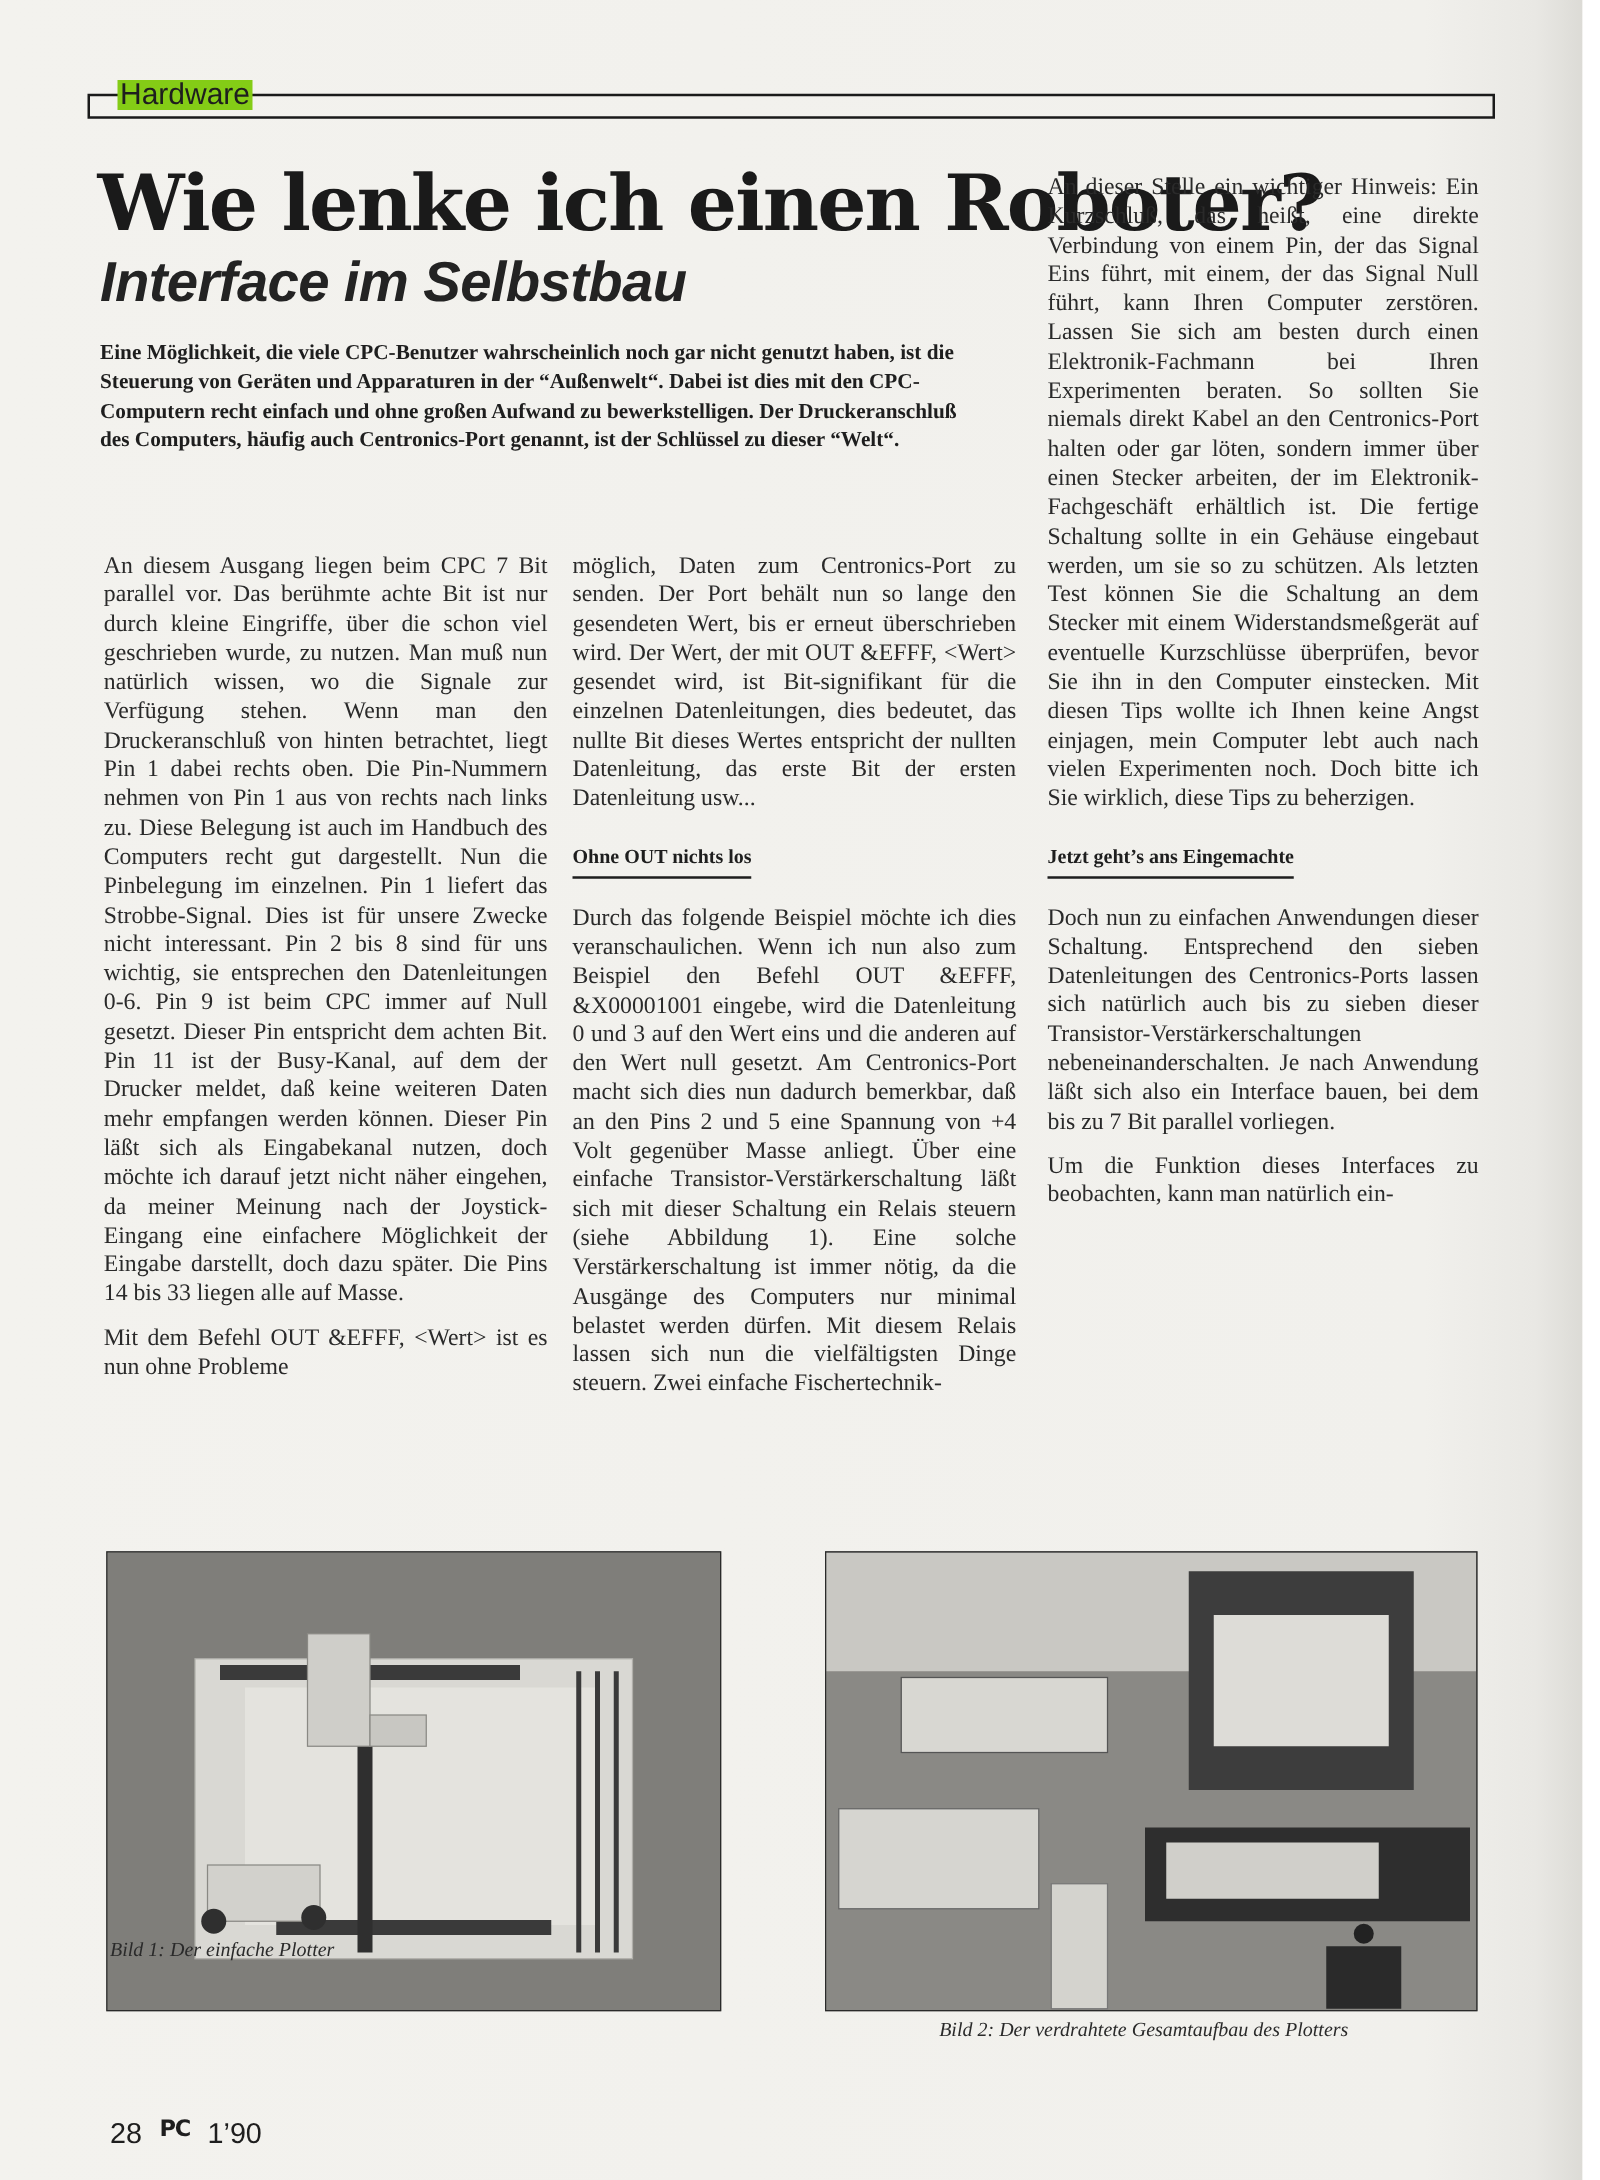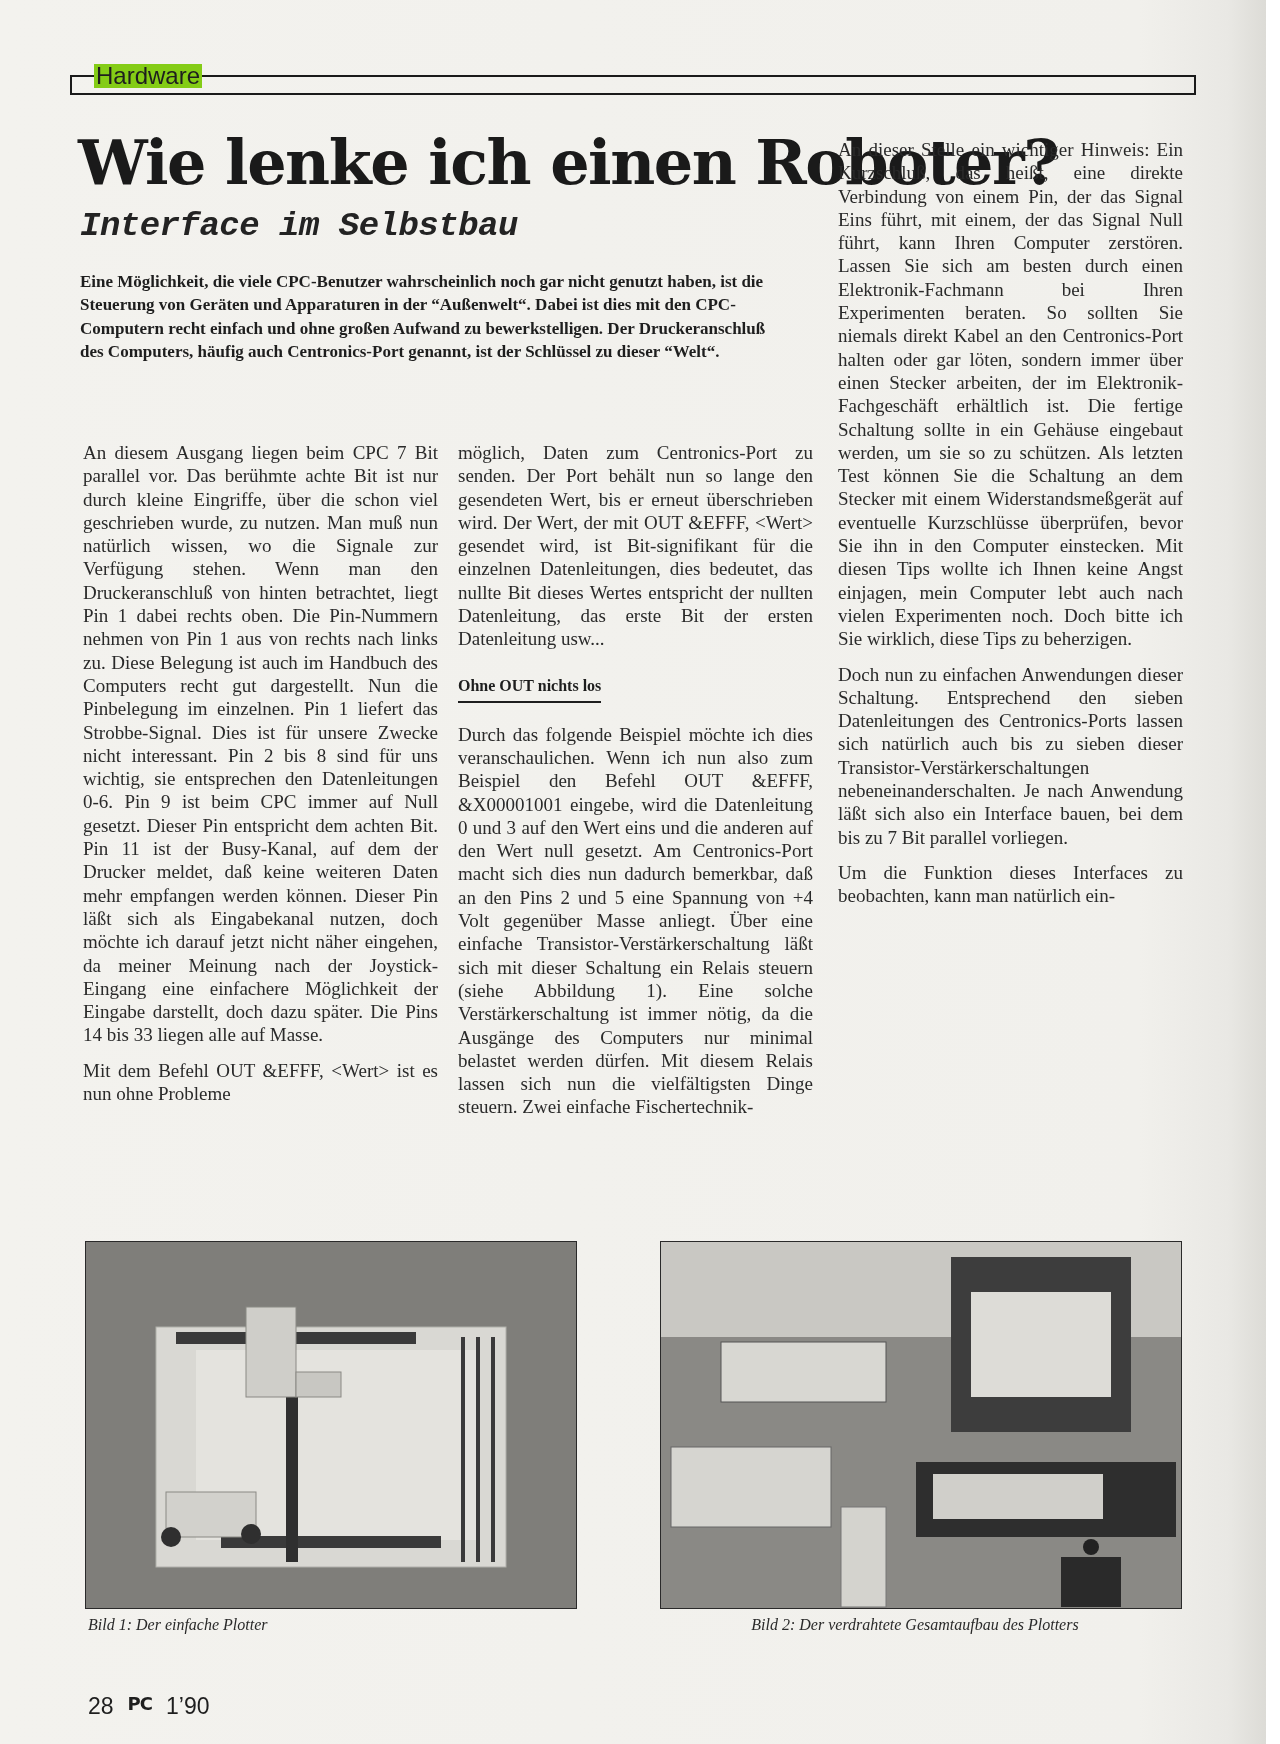--- a/index.html
+++ b/index.html
@@ -31,22 +31,22 @@
     font-family: "Liberation Sans", sans-serif; font-size: 24px; color: #1e1e1e;
     line-height: 24px;
   }
   .headline {
     position: absolute; left: 78px; top: 135px; margin: 0;
     font-family: "DejaVu Serif", serif; font-weight: bold;
     font-size: 62px; letter-spacing: -1.5px; color: #1a1a1a; line-height: 56px;
   }
   .subhead {
     position: absolute; left: 80px; top: 206px; margin: 0;
-    font-family: Liberation Mono, monospace; font-weight: bold; font-style: italic;
-    font-size: 34px; letter-spacing: -0.5px; color: #232323; line-height: 40px;
+    font-family: Liberation Sans, sans-serif; font-weight: bold; font-style: italic;
+    font-size: 45px; letter-spacing: -0.5px; color: #232323; line-height: 40px;
   }
   .lead {
     position: absolute; left: 80px; top: 270px; width: 700px; margin: 0;
     font-family: "Liberation Serif", serif; font-weight: bold;
     font-size: 17px; line-height: 23.3px; color: #1e1e1e;
   }
   .col {
     position: absolute; font-family: "Liberation Serif", serif;
     font-size: 19px; line-height: 23.3px; color: #2a2a2a;
     text-align: justify; hyphens: manual;
@@ -65,21 +65,21 @@
   .col .h2wrap h2 { margin: 0; }
   .photo {
     position: absolute; background: #7d7c78; border: 1px solid #2a2a2a; overflow: hidden;
   }
   .photo1 { left: 85px; top: 1241px; width: 490px; height: 366px; }
   .photo2 { left: 660px; top: 1241px; width: 520px; height: 366px; }
   .caption {
     position: absolute; font-family: "Liberation Serif", serif; font-style: italic;
     font-size: 16px; color: #2a2a2a;
   }
-  .cap1 { left: 88px; top: 1616px; }
+  .cap1 { left: 88px; top: 1552px; }
   .cap2 { left: 960px; top: 1616px; transform: translateX(-50%); left: 915px; }
   .footer {
     position: absolute; left: 88px; top: 1693px;
     font-family: "Liberation Sans", sans-serif; font-size: 23px; color: #1e1e1e;
     display: flex; align-items: flex-start; gap: 14px;
   }
   .footer .logo { font-family: "DejaVu Sans", sans-serif; font-weight: bold; font-size: 18px; letter-spacing: -1px; }
 </style>
 </head>
 <body>
@@ -102,20 +102,21 @@
 </div>
 
 <div class="col col2">
   <p>möglich, Daten zum Centronics-Port zu senden. Der Port behält nun so lange den gesendeten Wert, bis er erneut überschrieben wird. Der Wert, der mit OUT &amp;EFFF, &lt;Wert&gt; gesendet wird, ist Bit-signifikant für die einzelnen Datenleitungen, dies bedeutet, das nullte Bit dieses Wertes entspricht der nullten Datenleitung, das erste Bit der ersten Datenleitung usw...</p>
   <div class="h2wrap"><h2>Ohne OUT nichts los</h2></div>
   <p>Durch das folgende Beispiel möchte ich dies veranschaulichen. Wenn ich nun also zum Beispiel den Befehl OUT &amp;EFFF, &amp;X00001001 eingebe, wird die Datenleitung 0 und 3 auf den Wert eins und die anderen auf den Wert null gesetzt. Am Centronics-Port macht sich dies nun dadurch bemerkbar, daß an den Pins 2 und 5 eine Spannung von +4 Volt gegenüber Masse anliegt. Über eine einfache Transistor-Verstärkerschaltung läßt sich mit dieser Schaltung ein Relais steuern (siehe Abbildung 1). Eine solche Verstärkerschaltung ist immer nötig, da die Ausgänge des Computers nur minimal belastet werden dürfen. Mit diesem Relais lassen sich nun die vielfältigsten Dinge steuern. Zwei einfache Fischertechnik-</p>
 </div>
 
 <div class="col col3">
   <p>An dieser Stelle ein wichtiger Hinweis: Ein Kurzschluß, das heißt, eine direkte Verbindung von einem Pin, der das Signal Eins führt, mit einem, der das Signal Null führt, kann Ihren Computer zerstören. Lassen Sie sich am besten durch einen Elektronik-Fachmann bei Ihren Experimenten beraten. So sollten Sie niemals direkt Kabel an den Centronics-Port halten oder gar löten, sondern immer über einen Stecker arbeiten, der im Elektronik-Fachgeschäft erhältlich ist. Die fertige Schaltung sollte in ein Gehäuse eingebaut werden, um sie so zu schützen. Als letzten Test können Sie die Schaltung an dem Stecker mit einem Widerstandsmeßgerät auf eventuelle Kurzschlüsse überprüfen, bevor Sie ihn in den Computer einstecken. Mit diesen Tips wollte ich Ihnen keine Angst einjagen, mein Computer lebt auch nach vielen Experimenten noch. Doch bitte ich Sie wirklich, diese Tips zu beherzigen.</p>
+  <div class="h2wrap"><h2>Jetzt geht’s ans Eingemachte</h2></div>
   <p>Doch nun zu einfachen Anwendungen dieser Schaltung. Entsprechend den sieben Datenleitungen des Centronics-Ports lassen sich natürlich auch bis zu sieben dieser Transistor-Verstärkerschaltungen nebeneinanderschalten. Je nach Anwendung läßt sich also ein Interface bauen, bei dem bis zu 7 Bit parallel vorliegen.</p>
   <p>Um die Funktion dieses Interfaces zu beobachten, kann man natürlich ein-</p>
 </div>
 
 <div class="photo photo1">
   <svg width="490" height="366" viewBox="0 0 490 366">
     <rect x="0" y="0" width="490" height="366" fill="#7f7e7a"></rect>
     <rect x="70" y="85" width="350" height="240" fill="#d9d8d3" stroke="#b0afaa"></rect>
     <rect x="110" y="108" width="280" height="190" fill="#e4e3de"></rect>
     <rect x="90" y="90" width="240" height="12" fill="#3a3a3a"></rect>

